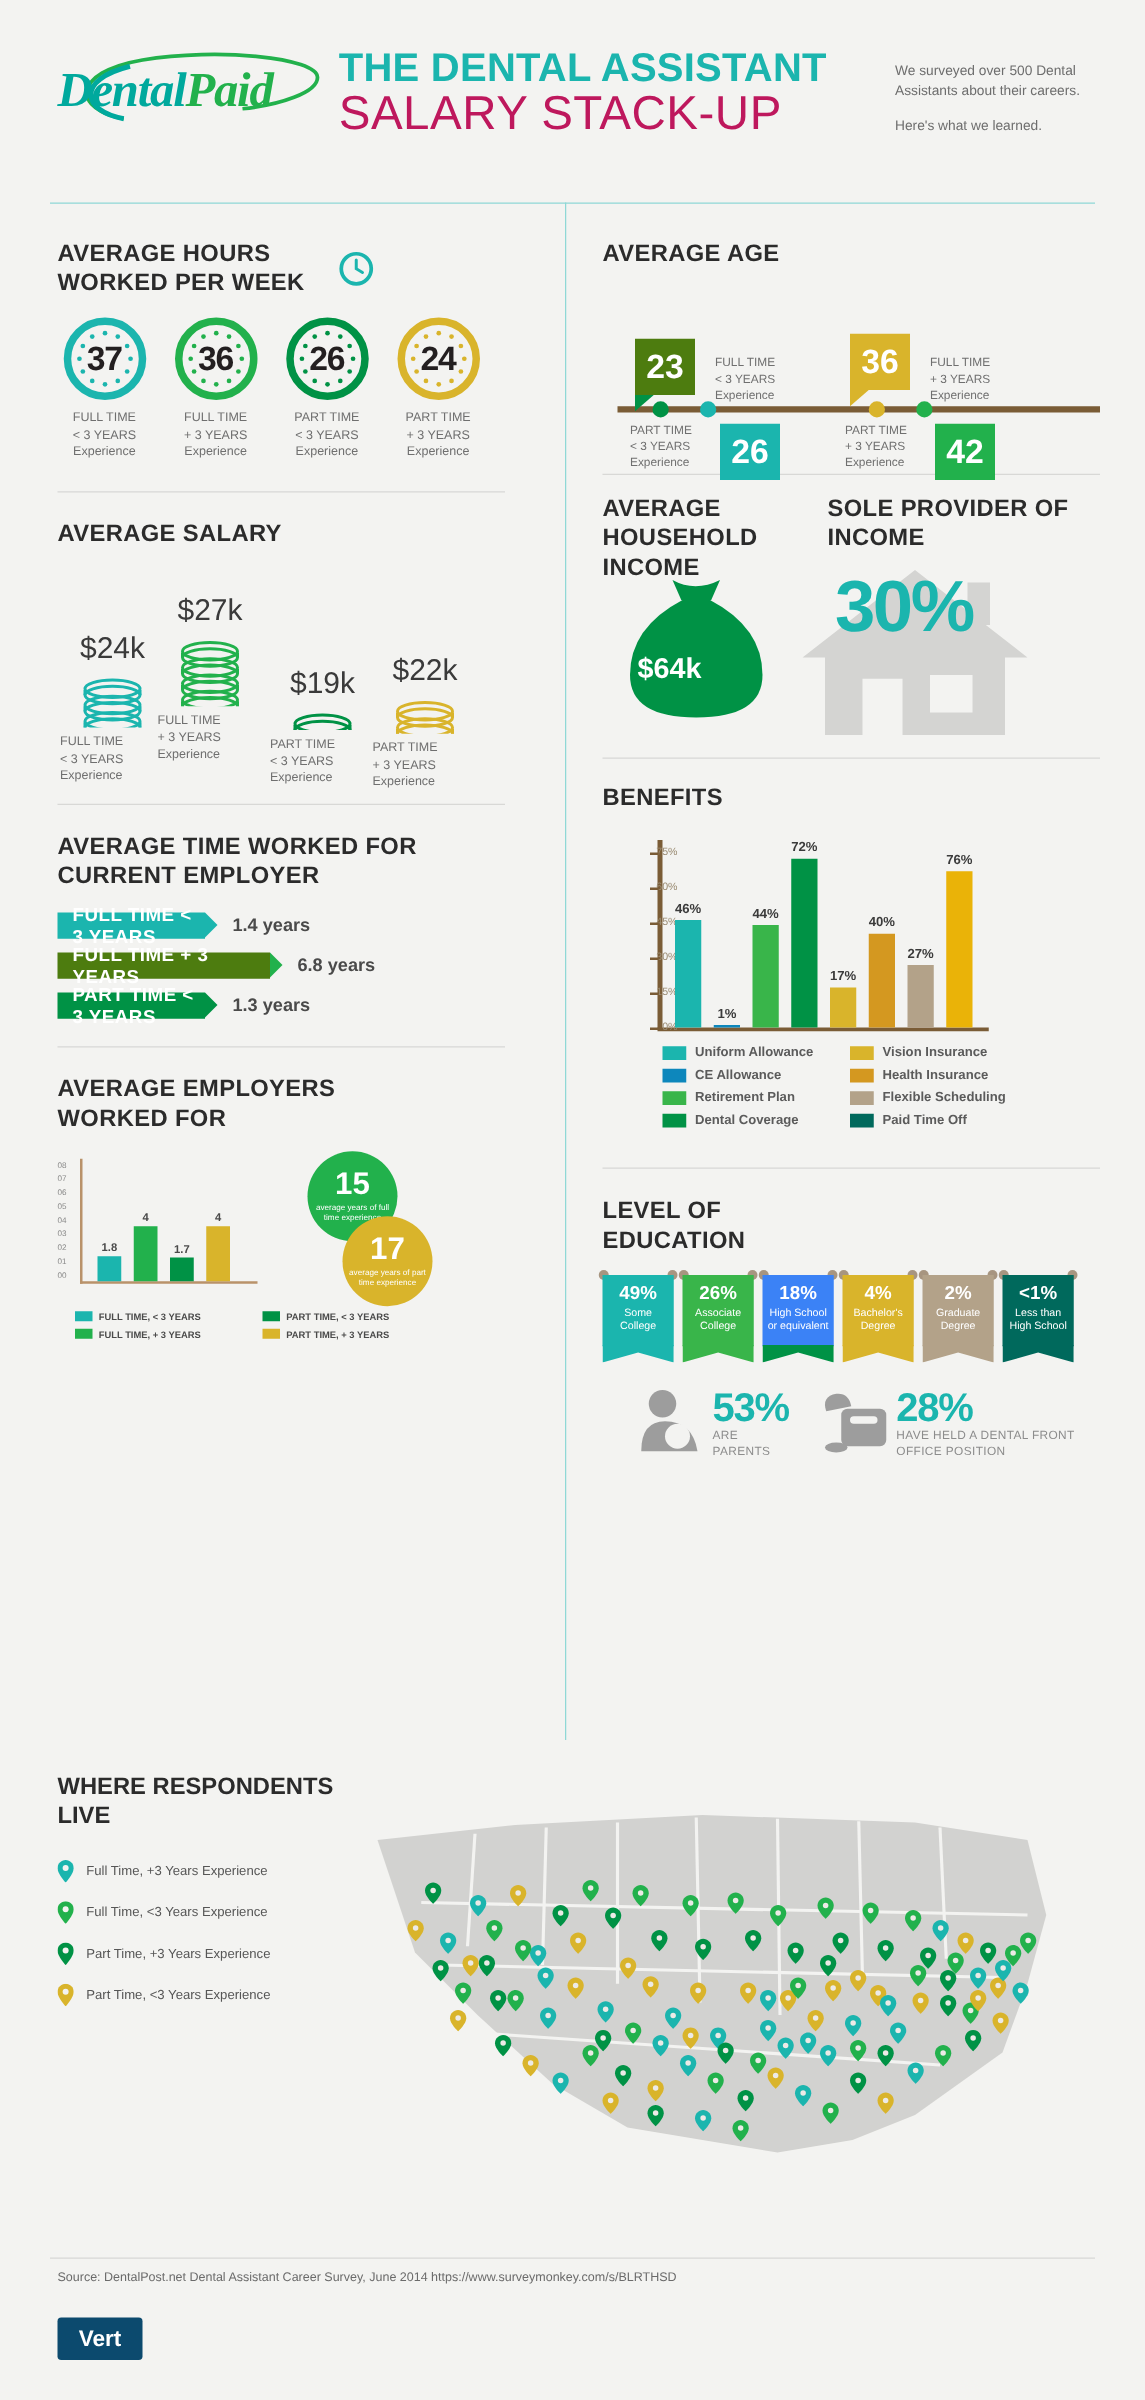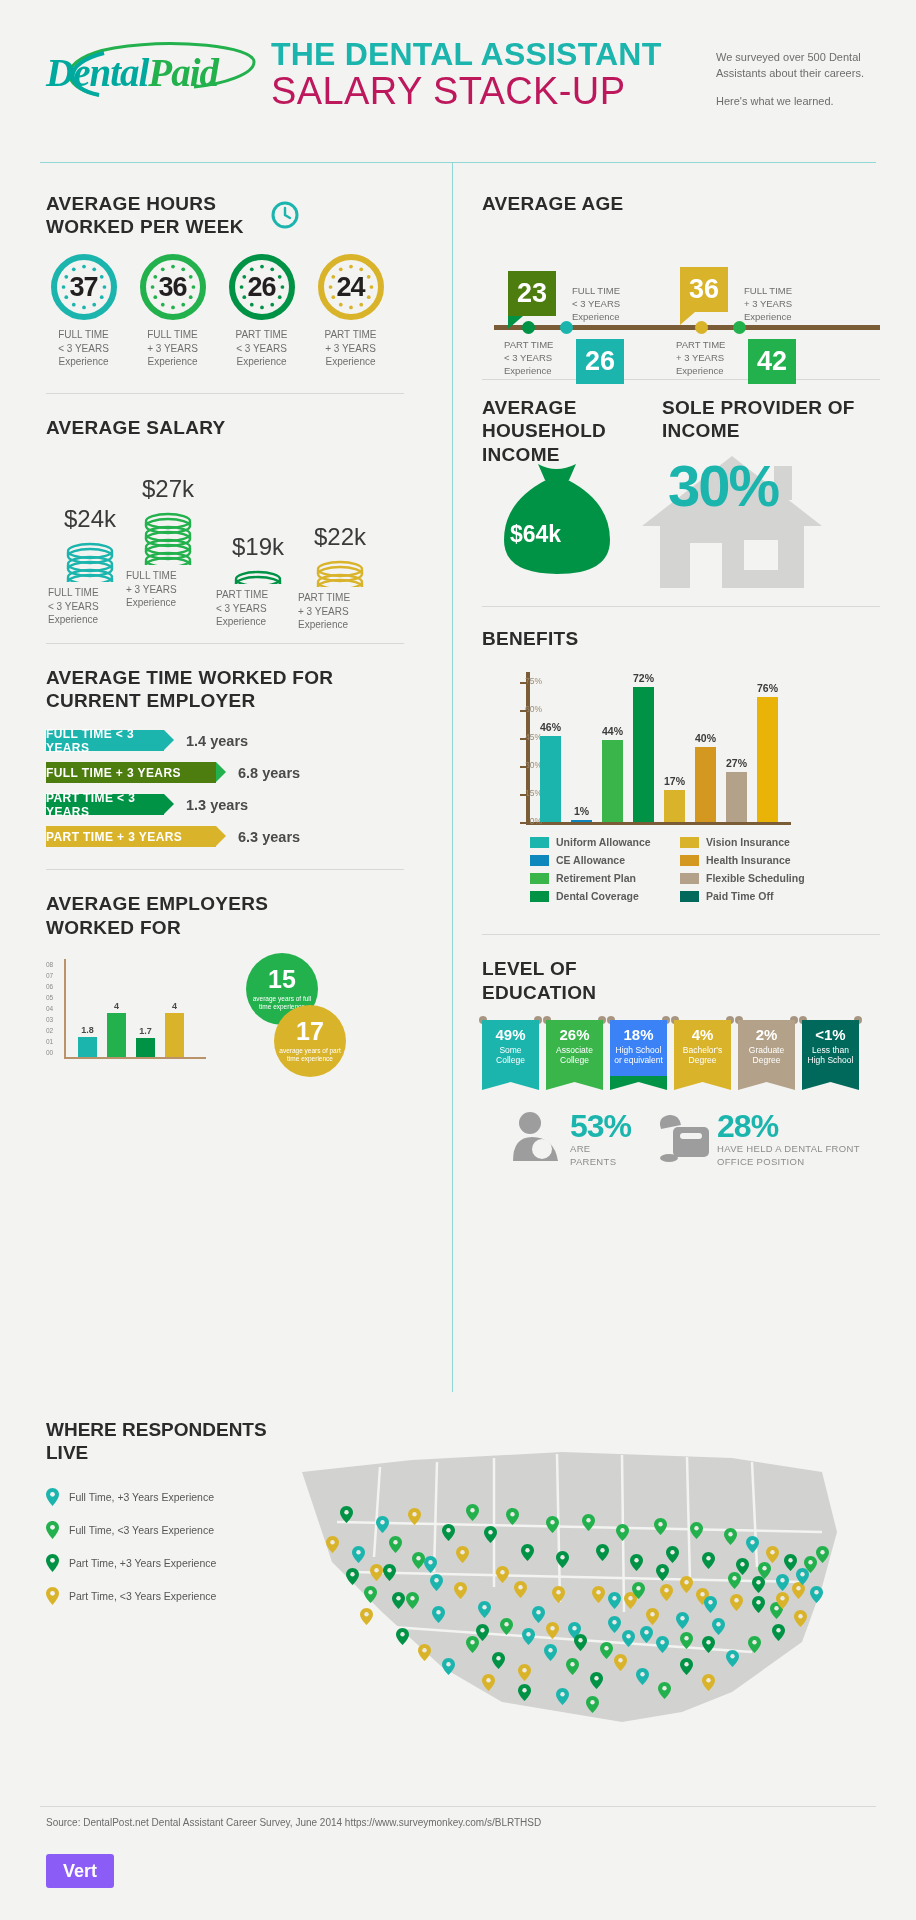--- a/index.html
+++ b/index.html
@@ -52,21 +52,21 @@
   
   .salary-wrap { margin-top:14px; position:relative; height:186px;}
   .sal-item { position:absolute; text-align:center; width:88px; }
   .sal-val { font-size:24px; color:#3a3a3a; font-weight:normal; }
   .coinstack { margin:4px auto 0; }
   .sal-lab { font-size:10px; line-height:1.35; color:#6f6f6f; text-align:left; padding-left:2px;}
 
   
   .twbars { margin-top:18px; }
   .twrow { display:flex; align-items:center; margin-bottom:11px; }
-  .chev { height:21px; display:flex; align-items:center; color:#fff; font-size:12px; font-weight:bold; letter-spacing:0.4px; position:relative;}
+  .chev { height:21px; display:flex; align-items:center; color:#fff; font-size:15px; font-weight:bold; letter-spacing:0.4px; padding-left:12px; position:relative;}
   .chev:after { content:""; position:absolute; right:-10px; top:0; border-left:10px solid currentColor; border-top:10.5px solid transparent; border-bottom:10.5px solid transparent;}
   .twval { margin-left:22px; font-size:14.5px; font-weight:bold; color:#4a4a4a;}
 
   
   .emp-wrap { margin-top:14px; position:relative; height:160px;}
   .emp-axis-lab { position:absolute; left:0; font-size:6.5px; color:#8a8a8a;}
   .emp-bar-val { position:absolute; font-size:9px; font-weight:bold; color:#4a4a4a;}
   .emp-bubble { position:absolute; border-radius:50%; color:#fff; text-align:center; display:flex; flex-direction:column; align-items:center; justify-content:center;}
   .emp-bubble .n { font-size:25px; font-weight:bold; line-height:1;}
   .emp-bubble .t { font-size:6.5px; line-height:1.25; margin-top:3px;}
@@ -121,21 +121,21 @@
   .map-section { position:absolute; top:1400px; left:0; width:916px; height:400px;}
   .map-title { position:absolute; left:46px; top:18px; width:230px; font-size:19px; font-weight:bold; color:#2b2b2b; line-height:1.22;}
   .map-legend { position:absolute; left:46px; top:88px;}
   .map-leg { display:flex; align-items:center; gap:10px; margin-bottom:15px; font-size:10.5px; color:#565656;}
   .pin { width:13px; height:18px; flex:0 0 13px;}
   .us-map { position:absolute; left:262px; top:12px; width:610px; height:370px;}
 
   
   .footer-rule { position:absolute; left:40px; right:40px; top:1806px; height:1px; background:#d8d8d6;}
   .source { position:absolute; left:46px; top:1817px; font-size:10px; color:#6b6b6b;}
-  .vert { position:absolute; left:46px; top:1854px; width:68px; height:34px; background:#8b5cf6; color:#fff; display:flex; align-items:center; justify-content:center; font-size:18px; font-weight:bold; border-radius:3px;}
+  .vert { position:absolute; left:46px; top:1854px; width:68px; height:34px; background:#0c4a6e; color:#fff; display:flex; align-items:center; justify-content:center; font-size:18px; font-weight:bold; border-radius:3px;}
 </style>
 </head>
 <body>
 
 <div class="page">
 
   <div class="header">
     <div class="logo">
       <svg class="swoosh" viewBox="0 0 205 62">
         <path d="M45 55 C5 48 2 18 60 8 C120 -2 200 6 200 22 C200 34 170 44 140 47" fill="none" stroke="#22b14c" stroke-width="3"></path>
@@ -332,26 +332,20 @@
                 <span style="color:#fff">FULL TIME  + 3 YEARS</span>
               </div>
               <div class="twval">6.8 years</div>
             </div>
             <div class="twrow">
               <div class="chev" style="width:118px;background:#009245;color:#009245">
                 <span style="color:#fff">PART TIME  &lt; 3 YEARS</span>
               </div>
               <div class="twval">1.3 years</div>
             </div>
-            <div class="twrow">
-              <div class="chev" style="width:170px;background:#d9b42b;color:#d9b42b">
-                <span style="color:#fff">PART TIME  + 3 YEARS</span>
-              </div>
-              <div class="twval">6.3 years</div>
-            </div>
           </div>
       </div>
 
       <div class="sep" style="margin-top:22px"></div>
 
       <div style="margin-top:22px">
         <h2 class="sec" style="max-width:230px">AVERAGE EMPLOYERS WORKED FOR</h2>
         <div class="emp-wrap" id="emp-wrap">
             <div class="emp-axis-lab" style="top:8px">08</div>
             <div class="emp-axis-lab" style="top:19px">07</div>
@@ -372,20 +366,38 @@
             <div class="emp-bar-val" style="left:90px;bottom:76.7px;width:19px;text-align:center">1.7</div>
             <div style="position:absolute;left:119px;bottom:56px;width:19px;height:44px;background:#d9b42b"></div>
             <div class="emp-bar-val" style="left:119px;bottom:102px;width:19px;text-align:center">4</div>
             <div class="emp-bubble" style="left:200px;top:0px;width:72px;height:72px;background:#22b14c">
               <span class="n">15</span>
               <span class="t">average years of full time experience</span>
             </div>
             <div class="emp-bubble" style="left:228px;top:52px;width:72px;height:72px;background:#d9b42b">
               <span class="n">17</span>
               <span class="t">average years of part time experience</span>
+            </div>
+            <div class="emp-legend">
+              <div class="emp-leg">
+                <i style="background:#1bb5ae"></i>
+                <span>FULL TIME, &lt; 3 YEARS</span>
+              </div>
+              <div class="emp-leg">
+                <i style="background:#009245"></i>
+                <span>PART TIME, &lt; 3 YEARS</span>
+              </div>
+              <div class="emp-leg">
+                <i style="background:#22b14c"></i>
+                <span>FULL TIME, + 3 YEARS</span>
+              </div>
+              <div class="emp-leg">
+                <i style="background:#d9b42b"></i>
+                <span>PART TIME, + 3 YEARS</span>
+              </div>
             </div>
           </div>
       </div>
     </div>
 
     <div class="colR">
 
       <div style="margin-top:22px">
         <h2 class="sec">AVERAGE AGE</h2>
         <div class="age-wrap" id="age-wrap">

